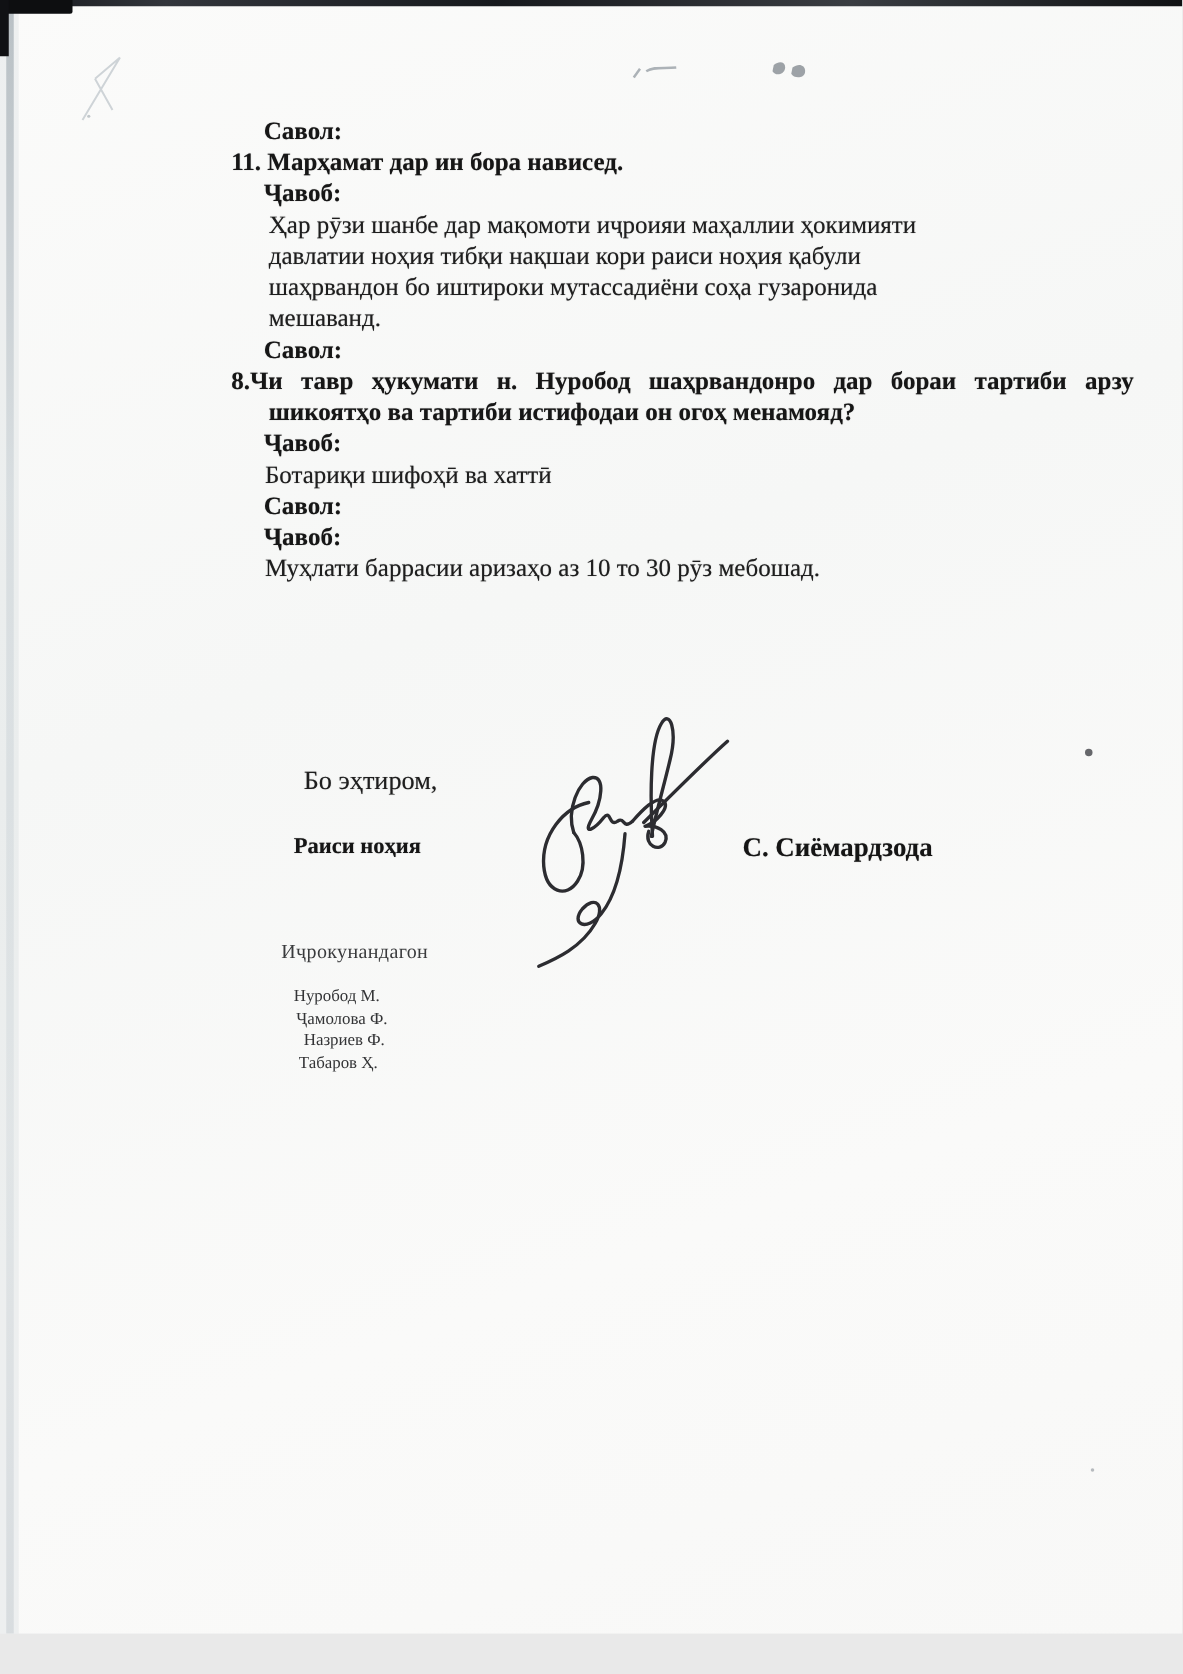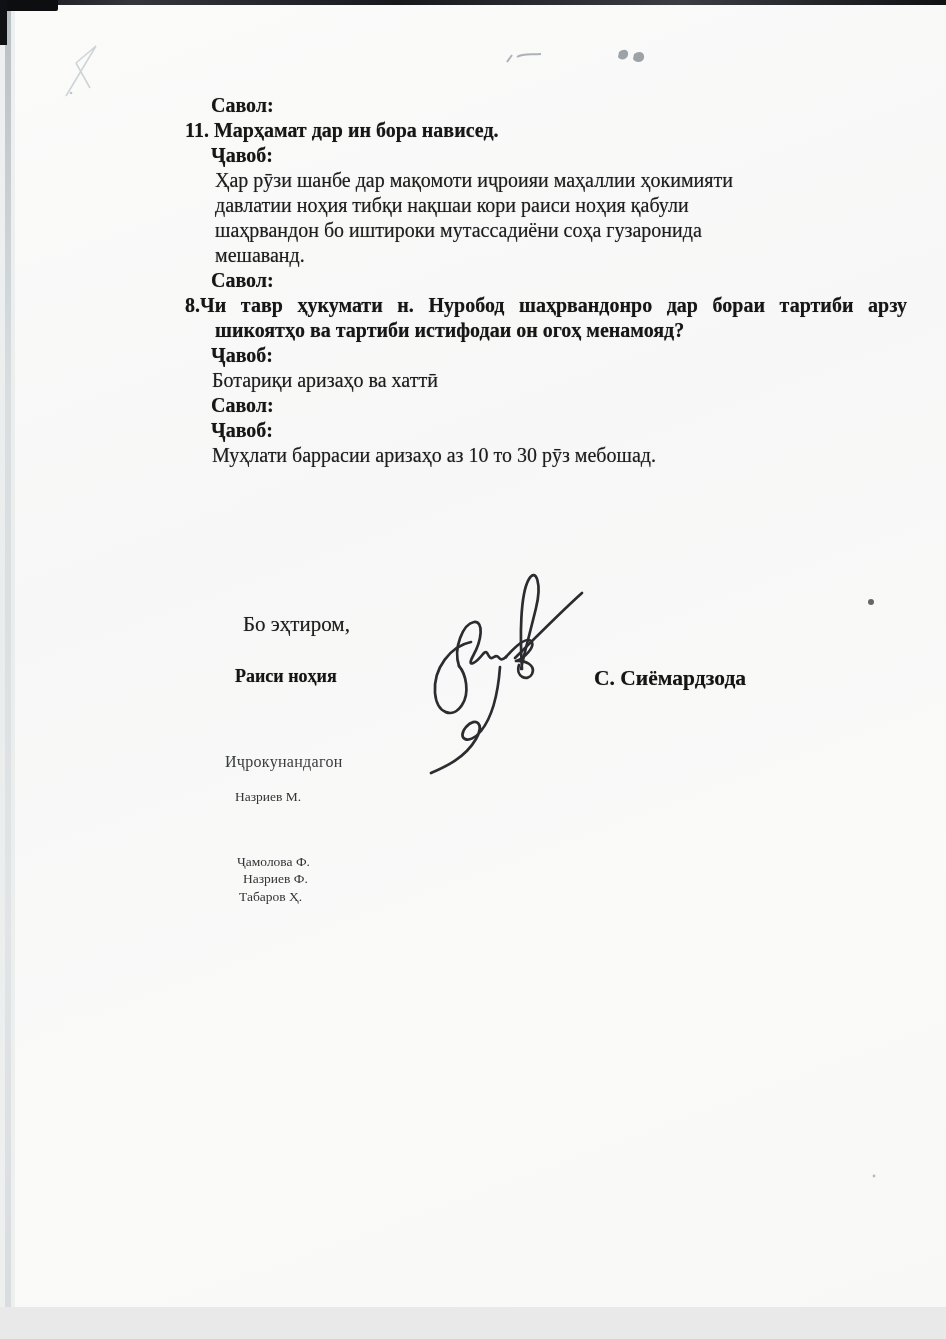--- a/index.html
+++ b/index.html
@@ -45,21 +45,21 @@
   .signer-name{left:594px;top:666px;font-size:21.5px;font-weight:bold;color:#151515;}
   .signature{position:absolute;left:403px;top:566px;width:182px;height:222px;z-index:3;}
 
   
   .footer{position:absolute;left:225px;top:753px;z-index:2;color:#30313
 
 3;}
   .exec-label{font-size:16px;letter-spacing:0.3px;color:#3a3b3d;}
   .exec-list{margin-top:17px;font-size:13.5px;line-height:17.5px;color:#333436;}
   .exec-1{margin-left:10px;}
-  .exec-2{margin-left:12px;margin-top:47px;}
+  .exec-2{margin-left:12px;}
   .exec-3{margin-left:18px;}
   .exec-4{margin-left:14px;}
 </style>
 </head>
 <body>
 
 <div class="page">
 
   <div class="left-shade"></div>
   <div class="left-line"></div>
@@ -90,21 +90,21 @@
     <div class="line lbl">Ҷавоб:</div>
     <div class="line body">Ҳар рӯзи шанбе дар мақомоти иҷроияи маҳаллии ҳокимияти</div>
     <div class="line body">давлатии ноҳия тибқи нақшаи кори раиси ноҳия қабули</div>
     <div class="line body">шаҳрвандон бо иштироки мутассадиёни соҳа гузаронида</div>
     <div class="line body">мешаванд.</div>
 
     <div class="line lbl">Савол:</div>
     <div class="line num jst">8.Чи тавр ҳукумати н. Нуробод шаҳрвандонро дар бораи тартиби арзу</div>
     <div class="line cont">шикоятҳо ва тартиби истифодаи он огоҳ менамояд?</div>
     <div class="line lbl">Ҷавоб:</div>
-    <div class="line body2">Ботариқи аризаҳо ва хаттӣ</div>
+    <div class="line body2">Ботариқи шифоҳӣ ва хаттӣ</div>
 
     <div class="line lbl">Савол:</div>
     <div class="line lbl">Ҷавоб:</div>
     <div class="line body2">Муҳлати баррасии аризаҳо  аз 10 то 30 рӯз мебошад.</div>
   </div>
 
   <div class="closing salutation">Бо эҳтиром,</div>
   <div class="closing signer-title">Раиси ноҳия</div>
   <div class="closing signer-name">С. Сиёмардзода</div>
 
@@ -121,20 +121,20 @@
 
       <path d="M 179 27 C 161 43 138 66 112 92"></path>
 
       <path d="M 97 101 C 95 128 90 150 78 165 C 66 180 53 173 63 161 C 73 150 82 158 73 173 C 62 192 42 201 28 207"></path>
     </g>
   </svg>
 
   <div class="footer">
     <div class="exec-label">Иҷрокунандагон</div>
     <div class="exec-list">
-      <div class="exec-1">Назриев М.</div>
+      <div class="exec-1">Нуробод М.</div>
       <div class="exec-2">Ҷамолова Ф.</div>
       <div class="exec-3">Назриев Ф.</div>
       <div class="exec-4">Табаров Ҳ.</div>
     </div>
   </div>
 
 </div>
 
 </body></html>

